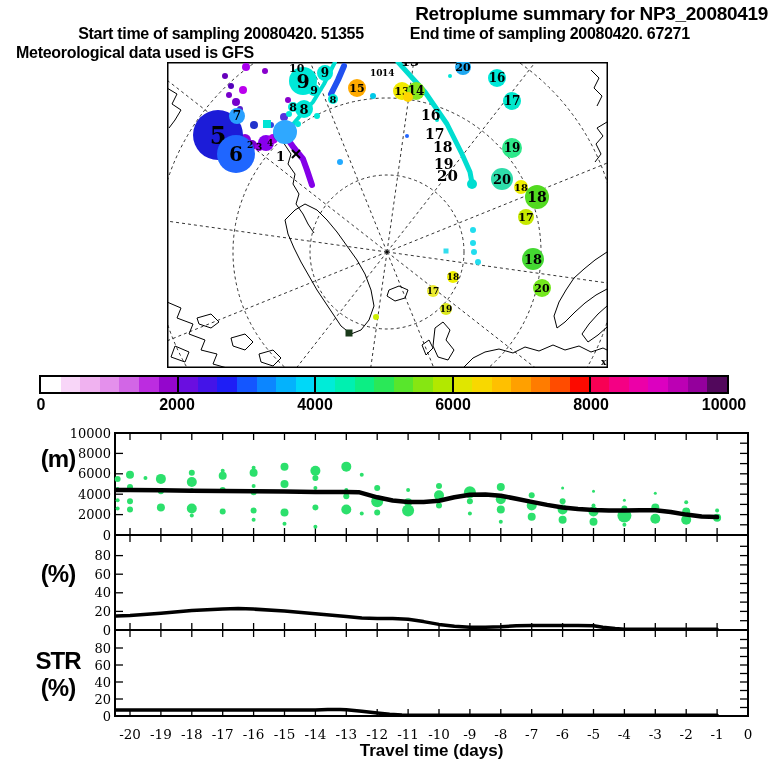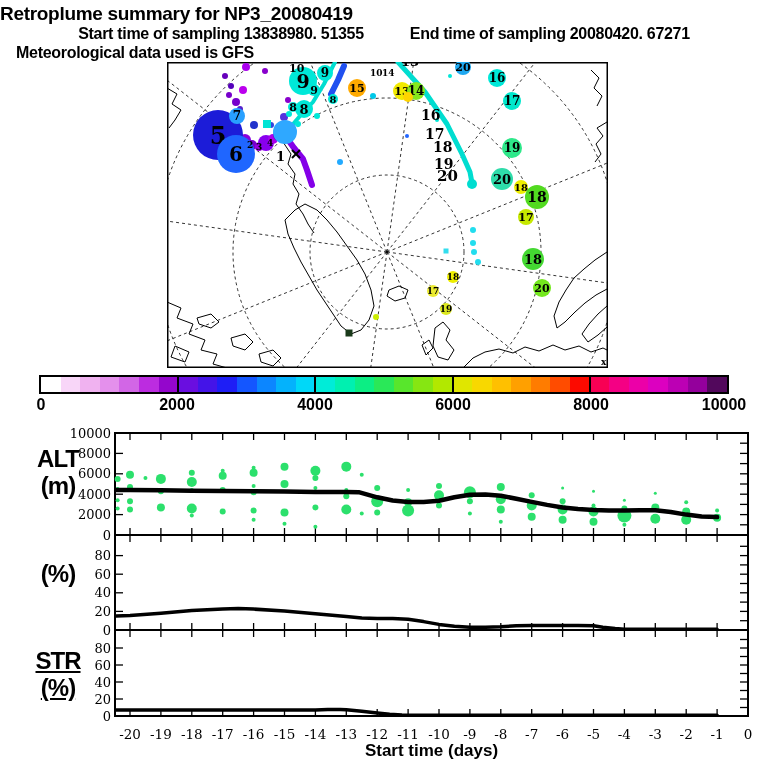--- a/index.html
+++ b/index.html
@@ -1,47 +1,47 @@
 <!DOCTYPE html>
 <html><head>
 <meta charset="utf-8">
 <style>
   html,body{margin:0;padding:0;background:#fff;}
   .page{position:relative;width:768px;height:768px;background:#fff;overflow:hidden;
         font-family:"Liberation Sans",sans-serif;color:#000;}
-  .title{position:absolute;top:3px;left:0;width:100%;text-align:left;
+  .title{position:absolute;top:3px;left:0;width:100%;text-align:right;
          font-size:19px;font-weight:bold;letter-spacing:-0.3px;}
   .subtitle{position:absolute;top:25px;left:0;width:100%;display:flex;justify-content:center;
             gap:46px;font-size:16px;font-weight:bold;letter-spacing:-0.3px;}
   .metline{position:absolute;top:44px;left:0;width:100%;
            font-size:16px;font-weight:bold;letter-spacing:-0.3px;padding-left:16px;}
   #map{position:absolute;left:167px;top:62px;}
   #colorbar{position:absolute;left:39px;top:375px;width:690px;height:19px;
             border:2px solid #000;box-sizing:border-box;display:flex;}
   #colorbar .sw{flex:1 1 auto;height:100%;}
   #colorbar .divider{position:absolute;top:0;width:2px;height:100%;background:#000;}
   #cbticks{position:absolute;left:0;top:396px;width:768px;height:17px;
            font-size:16px;font-weight:bold;}
   #cbticks span{position:absolute;transform:translateX(-50%);white-space:nowrap;}
   .cblabel{position:absolute;left:0;top:410px;width:768px;text-align:center;
            font-family:"DejaVu Serif",serif;font-size:16px;}
   #panels{position:absolute;left:0;top:420px;}
   .plabel{position:absolute;left:10px;width:96px;text-align:center;font-weight:bold;
           font-size:24px;line-height:27px;letter-spacing:-1px;}
-  #plabel-alt{top:445px;} #plabel-abl{top:560px;} #plabel-str{top:647px;text-decoration:underline;}
+  #plabel-alt{top:445px;} #plabel-abl{top:560px;} #plabel-str{top:647px;}
   .xlabel{position:absolute;left:115px;top:741px;width:633px;text-align:center;
           font-size:17px;font-weight:bold;}
 </style>
 </head>
 <body>
 
 <div class="page">
   <div class="title">Retroplume summary for NP3_20080419</div>
   <div class="subtitle">
-    <span>Start time of sampling 13838980. 51355</span>
+    <span>Start time of sampling 20080420. 51355</span>
     <span>End time of sampling 20080420. 67271</span>
   </div>
   <div class="metline">Meteorological data used is GFS</div>
 
   <svg id="map" width="441" height="306" viewBox="0 0 441 306">
       <rect x="0.75" y="0.75" width="439.5" height="304.5" fill="#fff" stroke="#000" stroke-width="1.5"></rect>
       <g>
         <circle cx="220" cy="190" r="77" fill="none" stroke="#000" stroke-width="0.8" stroke-dasharray="3 3"></circle>
         <circle cx="220" cy="190" r="154" fill="none" stroke="#000" stroke-width="0.8" stroke-dasharray="3 3"></circle>
         <circle cx="220" cy="190" r="231" fill="none" stroke="#000" stroke-width="0.8" stroke-dasharray="3 3"></circle>
@@ -547,25 +547,24 @@
         <text x="593.5" y="739" text-anchor="middle" font-family="&quot;DejaVu Serif&quot;,serif" font-size="13.5" fill="#000">-5</text>
         <text x="624.4" y="739" text-anchor="middle" font-family="&quot;DejaVu Serif&quot;,serif" font-size="13.5" fill="#000">-4</text>
         <text x="655.3" y="739" text-anchor="middle" font-family="&quot;DejaVu Serif&quot;,serif" font-size="13.5" fill="#000">-3</text>
         <text x="686.2" y="739" text-anchor="middle" font-family="&quot;DejaVu Serif&quot;,serif" font-size="13.5" fill="#000">-2</text>
         <text x="717.1" y="739" text-anchor="middle" font-family="&quot;DejaVu Serif&quot;,serif" font-size="13.5" fill="#000">-1</text>
         <text x="748" y="739" text-anchor="middle" font-family="&quot;DejaVu Serif&quot;,serif" font-size="13.5" fill="#000">0</text>
       </g>
     </svg>
 
   <div class="plabel" id="plabel-alt">
-    <div>ALT</div>
     <div>(m)</div>
   </div>
   <div class="plabel" id="plabel-abl">
     <div>(%)</div>
   </div>
   <div class="plabel" id="plabel-str">
     <div>STR</div>
     <div>(%)</div>
   </div>
 
-  <div class="xlabel">Start time (days)</div>
+  <div class="xlabel">Travel time (days)</div>
 </div>
 
 </body></html>

